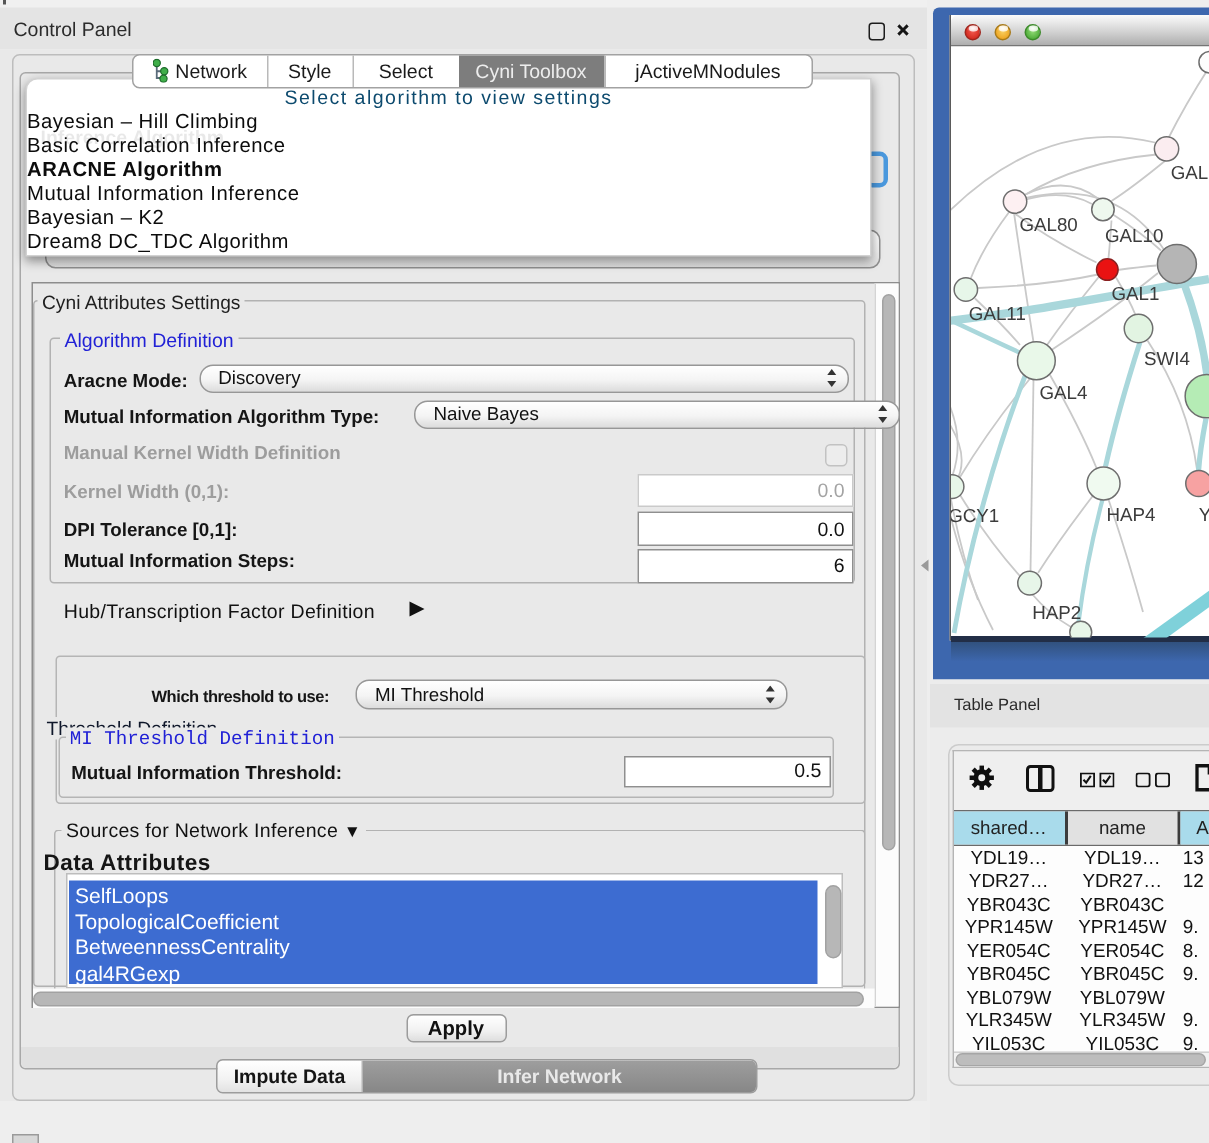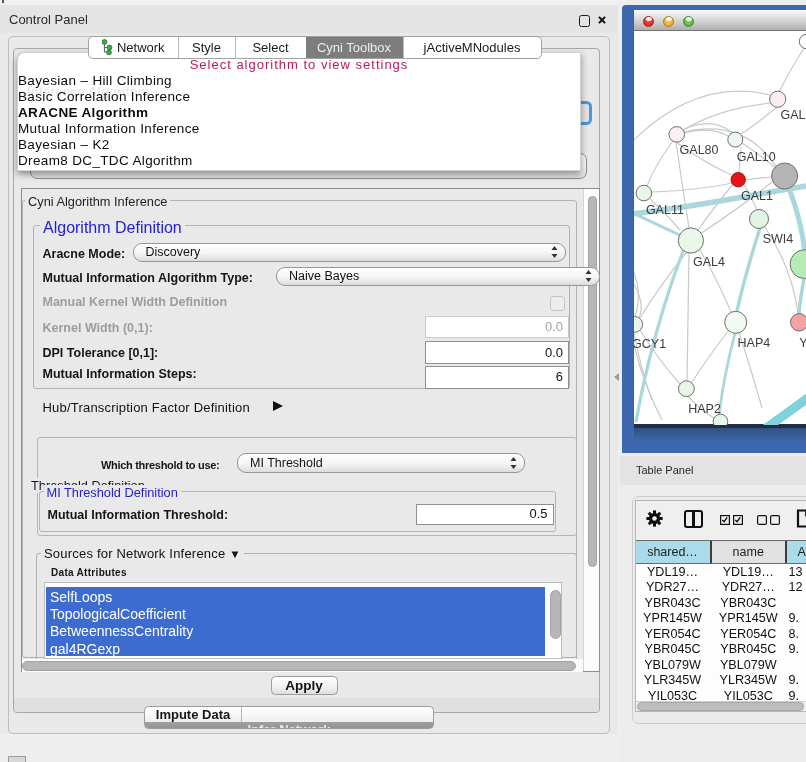--- a/index.html
+++ b/index.html
@@ -59,24 +59,24 @@
 
 <div class="abs" style="left:575.5px;top:101px;width:16px;height:23.5px;border:3px solid #4a98dd;border-radius:5.5px;background:#e3e3e3;box-sizing:border-box;"></div>
 <div class="combo" style="left:30px;top:152.5px;width:557px;height:26px;border-radius:7px;border-color:#8f8f8f;"></div>
 
 <div class="abs" style="left:20.5px;top:187.5px;width:579.5px;height:484.5px;border:1px solid #8d8d8d;box-sizing:border-box;background:#e9e9e9;"></div>
 
 <div class="abs" style="left:583px;top:188.5px;width:16px;height:482.5px;background:#fcfcfc;border-left:1px solid #d4d4d4;box-sizing:border-box;"></div>
 <div class="abs" style="left:587.5px;top:196px;width:9.5px;height:371px;border-radius:5px;background:#b7b7b7;border:1px solid #a2a2a2;box-sizing:border-box;"></div>
 
 <div class="grp" style="left:22px;top:200px;width:555px;height:458px;"></div>
-<div class="gtitle" style="left:25px;top:193.5px;color:#1f1f1f;">Cyni Algorithm Inference</div>
+<div class="gtitle" style="left:25px;top:193.5px;color:#1f1f1f;">Cyni Attributes Settings</div>
 
 <div class="grp" style="left:33px;top:225px;width:537px;height:164px;"></div>
-<div class="gtitle" style="left:40px;top:218.8px;color:#2121d6;font-size:16px;">Algorithm Definition</div>
+<div class="gtitle" style="left:40px;top:218.8px;color:#2121d6;font-size:13px;">Algorithm Definition</div>
 
 <div class="lbl" style="left:42.5px;top:246.5px;">Aracne Mode:</div>
 <div class="combo" style="left:132.5px;top:242.5px;width:433.5px;height:19.5px;">
   <span class="tx">Discovery</span>
   <svg class="step" viewBox="0 0 7 12">
       <path d="M3.5 0 L6.5 4 L0.5 4 Z" fill="#333"></path>
       <path d="M3.5 12 L6.5 8 L0.5 8 Z" fill="#333"></path>
     </svg>
 </div>
 
@@ -110,55 +110,55 @@
 <div class="lbl" style="left:101px;top:458.5px;font-size:11px;letter-spacing:-0.3px;">Which threshold to use:</div>
 <div class="combo" style="left:237px;top:452.5px;width:288px;height:20.5px;">
   <span class="tx">MI Threshold</span>
   <svg class="step" viewBox="0 0 7 12">
       <path d="M3.5 0 L6.5 4 L0.5 4 Z" fill="#333"></path>
       <path d="M3.5 12 L6.5 8 L0.5 8 Z" fill="#333"></path>
     </svg>
 </div>
 
 <div class="grp" style="left:38.5px;top:491px;width:517.5px;height:40.5px;border-color:#b5b5b5;"></div>
-<div class="gtitle" style="left:43.5px;top:484.6px;color:#2121d6;">MI Threshold Definition</div>
+<div class="gtitle" style="left:43.5px;top:484.6px;color:#2121d6;font-family:Liberation Mono, monospace;">MI Threshold Definition</div>
 
 <div class="lbl" style="left:47.5px;top:507.5px;">Mutual Information Threshold:</div>
 <div class="inp" style="left:415.5px;top:504px;width:138px;height:20.5px;line-height:18.5px;">0.5</div>
 
 <div class="grp" style="left:35.5px;top:552.5px;width:541.5px;height:117.5px;border-bottom:none;"></div>
 <div class="gtitle" style="left:41px;top:546px;font-weight:normal;font-size:13px;letter-spacing:0.2px;color:#111;">Sources for Network Inference <span style="font-size:11.5px;">▼</span></div>
-<div class="lbl" style="left:51px;top:566.5px;font-size:10px;letter-spacing:0.3px;">Data Attributes</div>
+<div class="lbl" style="left:29px;top:566.5px;font-size:15px;letter-spacing:0.3px;">Data Attributes</div>
 
 <div class="abs" style="left:44px;top:582px;width:517.5px;height:76.5px;background:#ffffff;border:1px solid #bdbdbd;box-sizing:border-box;"></div>
 <div class="abs" style="left:45.5px;top:586.5px;width:499.5px;height:69.8px;background:#3d6cd1;"></div>
 <div class="abs" style="left:50px;top:588.5px;font-size:14px;color:#fff;line-height:17.4px;">SelfLoops<br>TopologicalCoefficient<br>BetweennessCentrality<br>gal4RGexp</div>
 <div class="abs" style="left:549.5px;top:589.5px;width:11px;height:49.5px;border-radius:5.5px;background:#b7b7b7;border:1px solid #a2a2a2;box-sizing:border-box;"></div>
 
 <div class="abs" style="left:21.5px;top:658.5px;width:561.5px;height:13px;background:#fcfcfc;"></div>
 <div class="abs" style="left:21.5px;top:660.5px;width:554px;height:10.5px;border-radius:5.5px;background:#b7b7b7;border:1px solid #a2a2a2;box-sizing:border-box;"></div>
 
 <div class="abs" style="left:270.5px;top:675.5px;width:67px;height:19.5px;border:1px solid #9c9c9c;border-radius:4.5px;
      background:linear-gradient(#ffffff,#f1f1f1 60%,#dedede);box-sizing:border-box;
      display:flex;align-items:center;justify-content:center;font-size:13.5px;font-weight:bold;color:#111;">Apply</div>
 
-<div class="abs" style="left:144px;top:705.5px;width:290px;height:23px;border:1px solid #9c9c9c;border-radius:4.5px;
+<div class="abs" style="left:144px;top:705.5px;width:361px;height:23px;border:1px solid #9c9c9c;border-radius:4.5px;
      background:linear-gradient(#ffffff,#f2f2f2 60%,#e2e2e2);box-sizing:border-box;display:flex;
-     font-size:13px;font-weight:bold;color:#151515;overflow:hidden;flex-direction:column;">
+     font-size:13px;font-weight:bold;color:#151515;overflow:hidden;">
   <div style="width:97px;display:flex;align-items:center;justify-content:center;border-right:1px solid #b5b5b5;box-sizing:border-box;">Impute Data</div>
   <div style="flex:1;display:flex;align-items:center;justify-content:center;background:linear-gradient(#9e9e9e,#878787);color:#e9e9e9;">Infer Network</div>
 </div>
 
 <div class="abs" style="left:8px;top:756px;width:16px;height:12px;border:1px solid #9a9a9a;background:#d8d8d8;"></div>
 
 <div class="abs" style="left:614px;top:373px;width:0;height:0;border-right:5px solid #9a9a9a;border-top:4px solid transparent;border-bottom:4px solid transparent;"></div>
 
 <div class="abs" style="left:17px;top:51.5px;width:564px;height:119px;border-radius:8px 0 0 0;background:#ffffff;
      border:1px solid #d2d2d2;box-shadow:0 3px 7px rgba(0,0,0,0.42);box-sizing:border-box;z-index:50;"></div>
-<div class="abs" style="left:17px;top:57px;width:564px;text-align:center;font-size:13px;letter-spacing:1px;color:#be185d;z-index:51;">Select algorithm to view settings</div>
+<div class="abs" style="left:17px;top:57px;width:564px;text-align:center;font-size:13px;letter-spacing:1px;color:#0c4a6e;z-index:51;">Select algorithm to view settings</div>
 <div class="abs" style="left:27px;top:84px;font-size:13px;font-weight:bold;color:rgba(0,0,0,0.09);z-index:51;">Inference Algorithm</div>
 <div class="abs" style="left:18px;top:72.8px;font-size:13.5px;letter-spacing:0.35px;color:#0c0c0c;line-height:16.1px;z-index:52;">
 Bayesian – Hill Climbing<br>
 Basic Correlation Inference<br>
 <b>ARACNE Algorithm</b><br>
 Mutual Information Inference<br>
 Bayesian – K2<br>
 Dream8 DC_TDC Algorithm</div>
 
 <div class="abs" style="left:622px;top:4.5px;width:184px;height:448.2px;background:#3d67ae;border-radius:4px 0 0 0;"></div>

